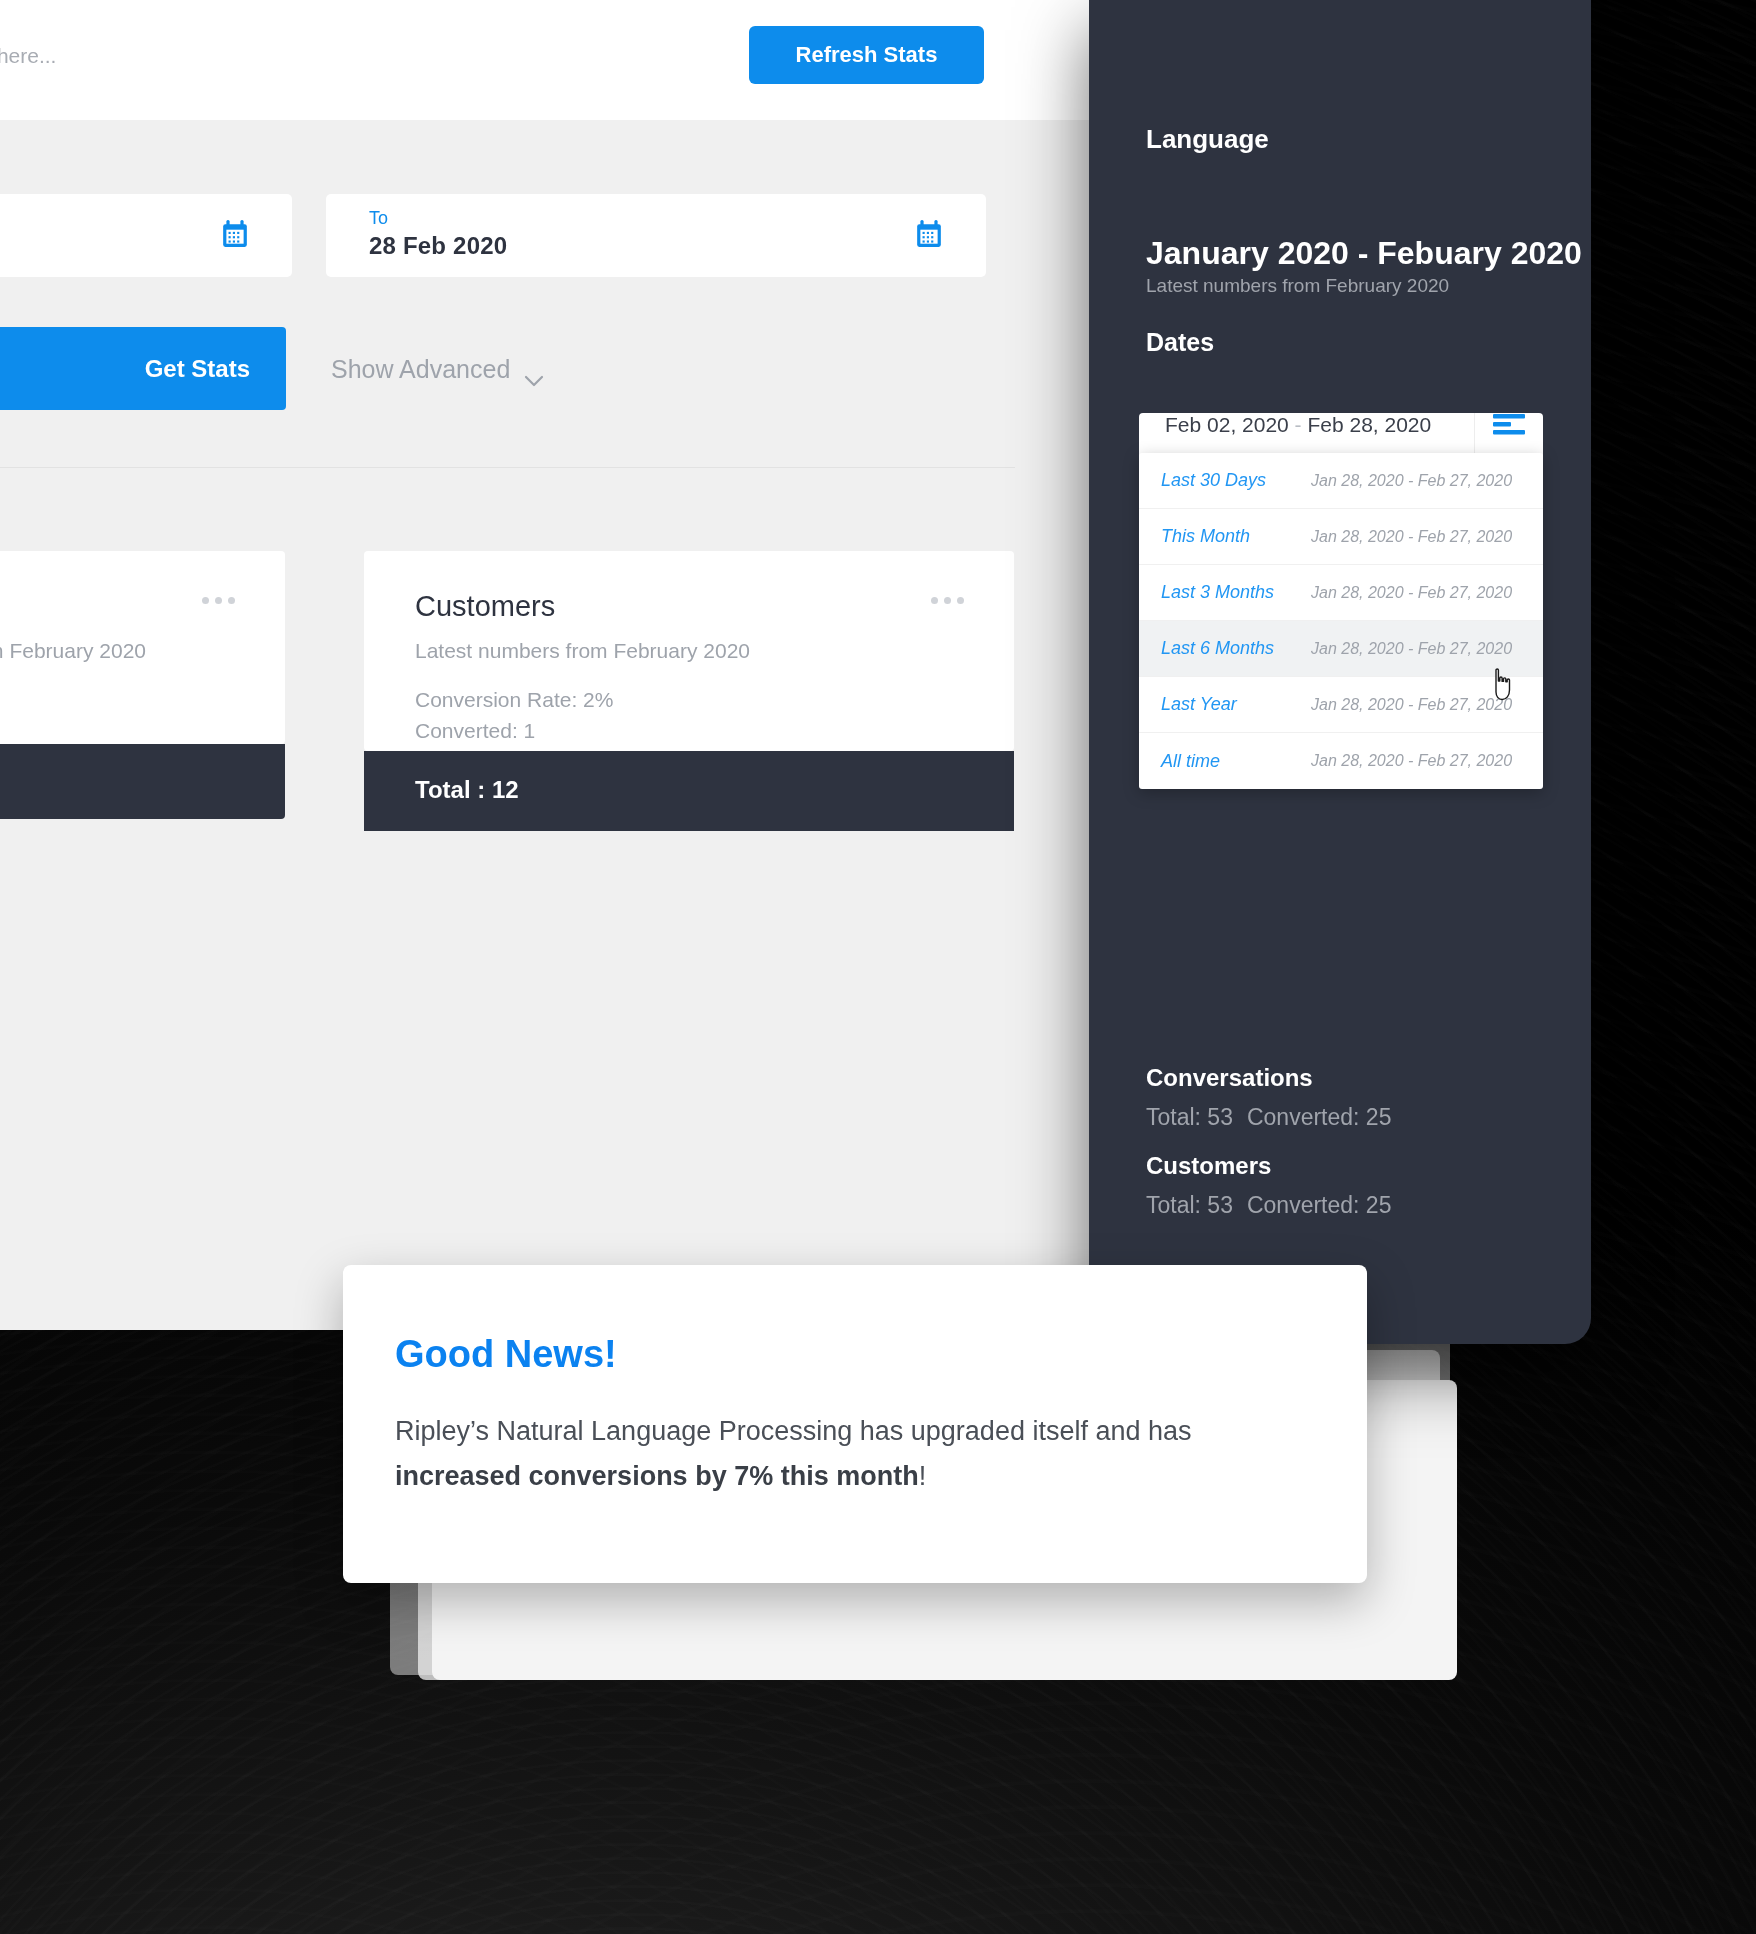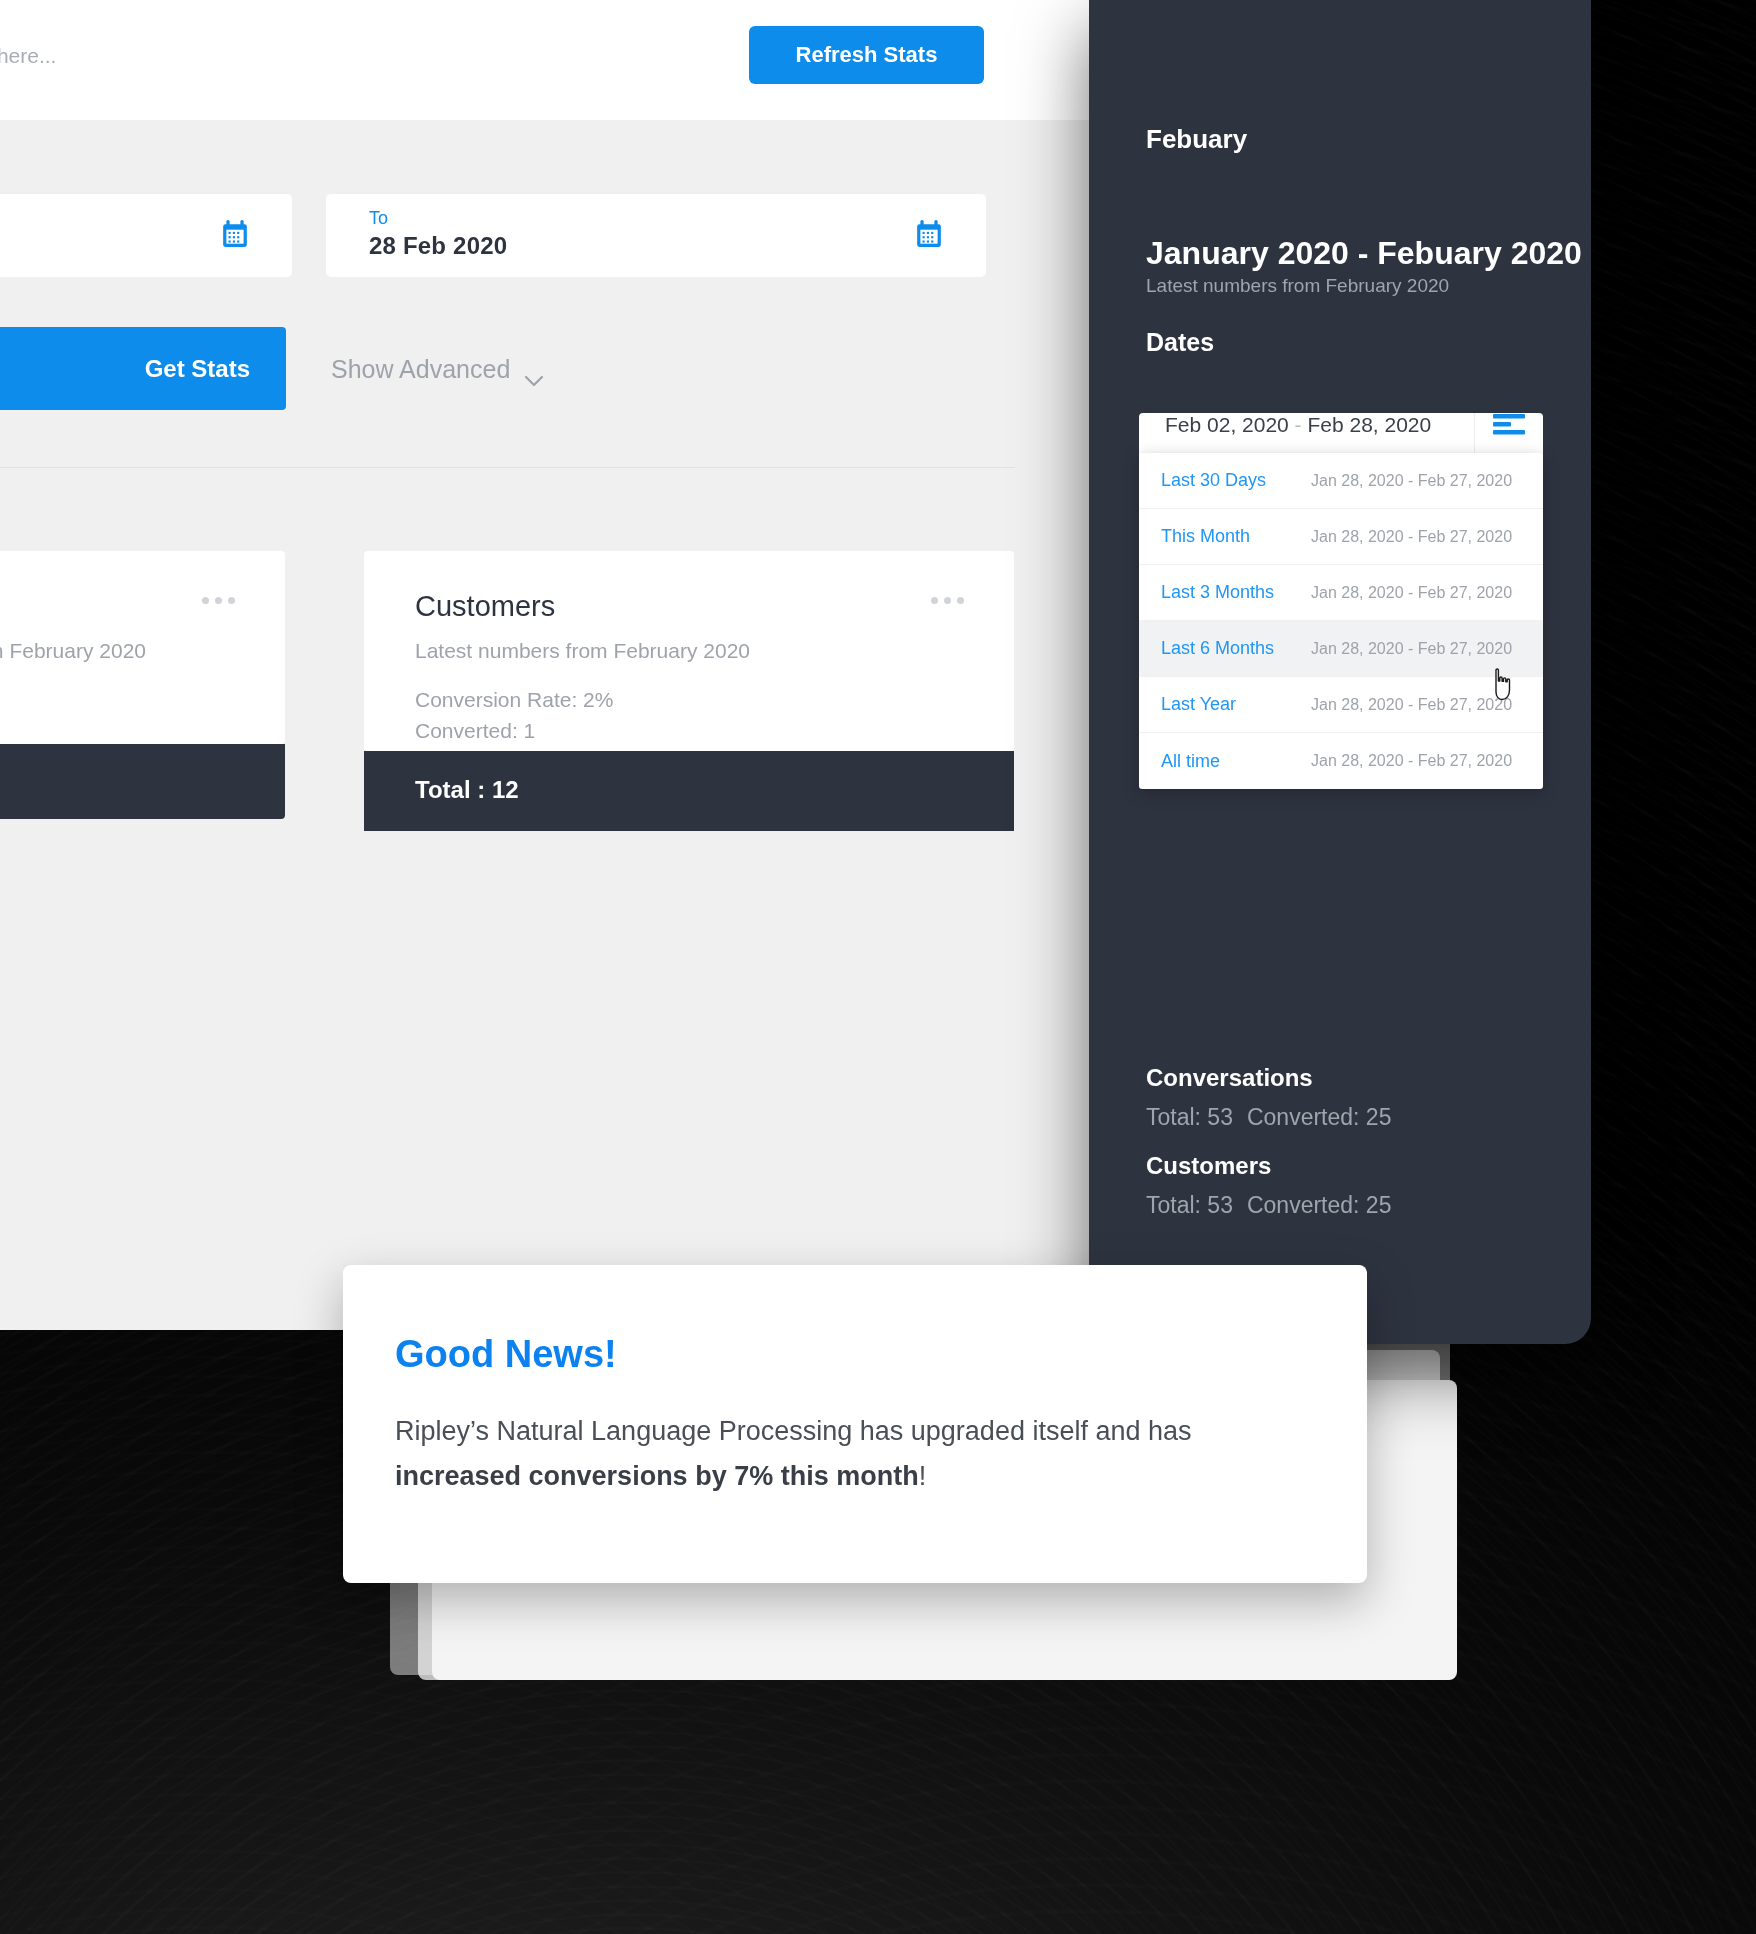--- a/index.html
+++ b/index.html
@@ -313,20 +313,21 @@
     overflow: hidden;
     box-shadow: 0 4px 16px rgba(0,0,0,.25);
   }
   .picker-row {
     height: 56px;
     display: flex;
     align-items: center;
     padding: 0 22px;
     border-bottom: 1px solid #f0f0f0;
     cursor: pointer;
+    font-style: italic;
   }
   .picker-row:last-child { border-bottom: none; }
   .picker-row.hovered { background: #f0f2f3; }
   .picker-row-label {
     font-size: 18px;
     color: #2196f3;
     flex: 0 0 auto;
     width: 150px;
   }
   .picker-row-range {
@@ -508,21 +509,21 @@
           <span></span>
       </span>
     </div>
     <div class="card-main-foot">
       <span class="card-total">Total : 12</span>
     </div>
   </div>
 
   <div class="panel">
 
-    <span class="panel-h1">Febuary</span>
+    <span class="panel-h1">Language</span>
 
     <span class="panel-range">January 2020 - Febuary 2020</span>
     <span class="panel-range-sub">Latest numbers from February 2020</span>
 
     <span class="panel-h2">Dates</span>
 
     <div class="picker">
       <span class="picker-value">
         <span>Feb 02, 2020</span>
         <span class="sep">-</span>

